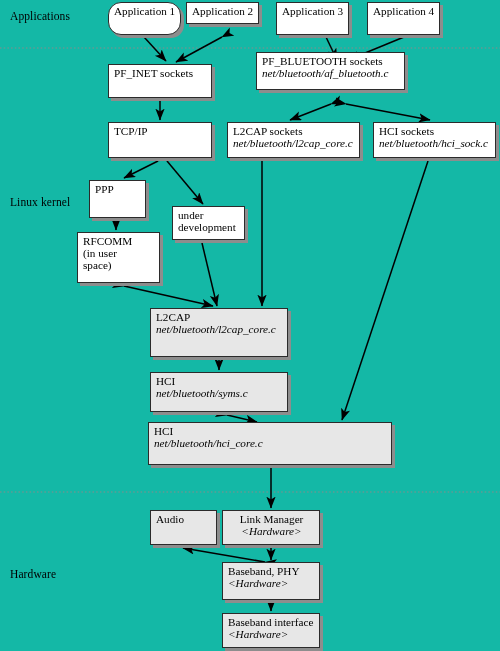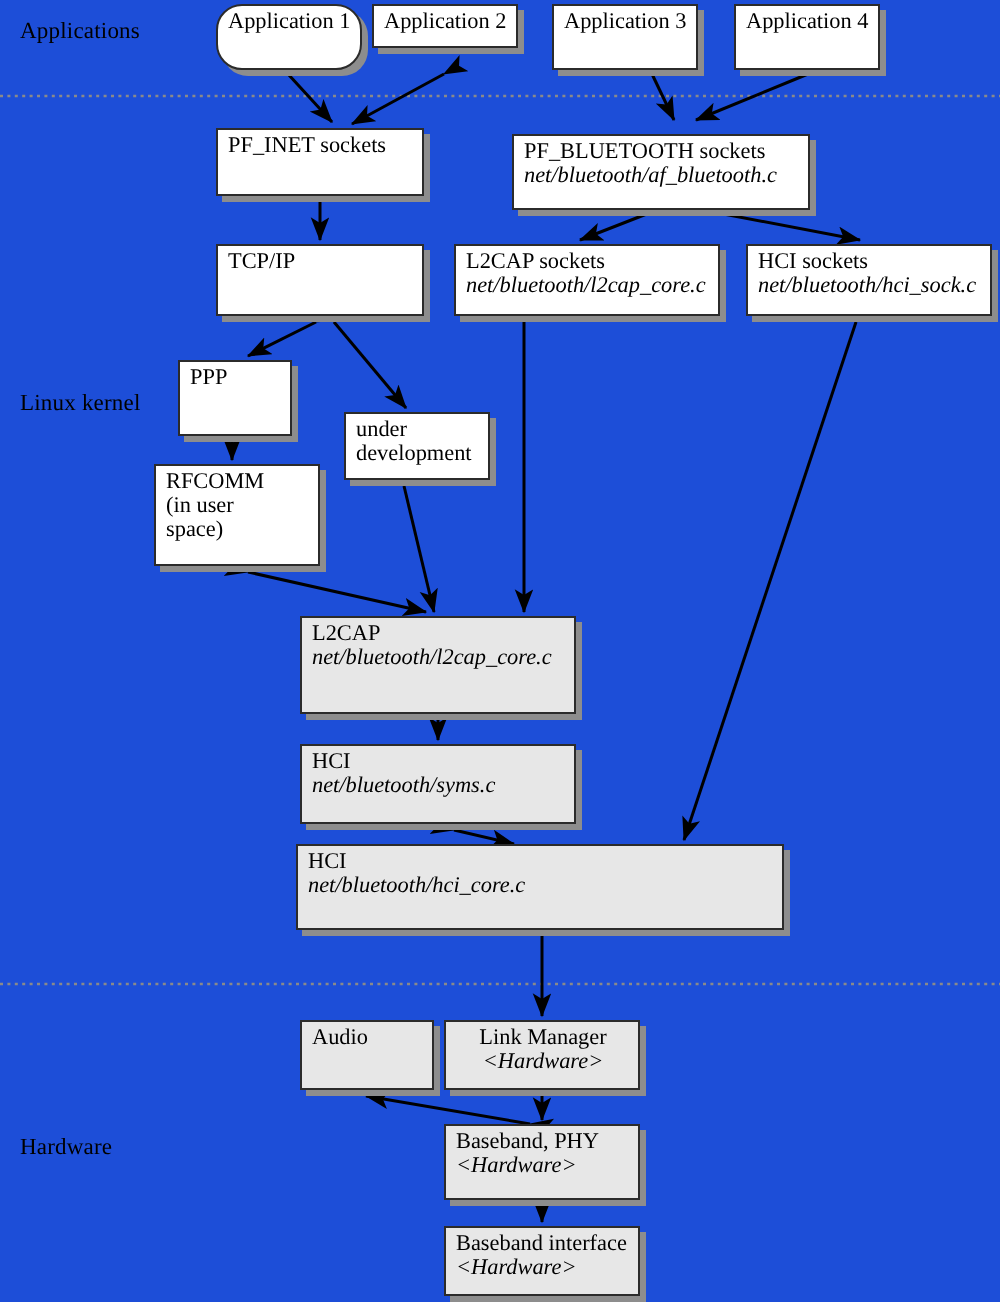--- a/index.html
+++ b/index.html
@@ -4,21 +4,21 @@
 <style>
   html, body {
     margin: 0;
     padding: 0;
     background: #ffffff;
   }
   #root {
     position: relative;
     width: 500px;
     height: 651px;
-    background: #1d4ed8;
+    background: #14b8a6;
     font-family: "Liberation Serif", "DejaVu Serif", serif;
     overflow: hidden;
   }
   #svg-layer {
     position: absolute;
     left: 0;
     top: 0;
     width: 500px;
     height: 651px;
   }
@@ -126,21 +126,21 @@
   </div>
 
   <div class="node" style="left:367px; top:2px; width:73px; height:33px;">
     <span class="l1">Application 4</span>
   </div>
 
   <div class="node" style="left:108px; top:64px; width:104px; height:34px;">
     <span class="l1">PF_INET sockets</span>
   </div>
 
-  <div class="node" style="left:256px; top:67px; width:149px; height:38px;">
+  <div class="node" style="left:256px; top:52px; width:149px; height:38px;">
     <span class="l1">PF_BLUETOOTH sockets</span>
     <span class="l2">net/bluetooth/af_bluetooth.c</span>
   </div>
 
   <div class="node" style="left:108px; top:122px; width:104px; height:36px;">
     <span class="l1">TCP/IP</span>
   </div>
 
   <div class="node" style="left:227px; top:122px; width:133px; height:36px;">
     <span class="l1">L2CAP sockets</span>

